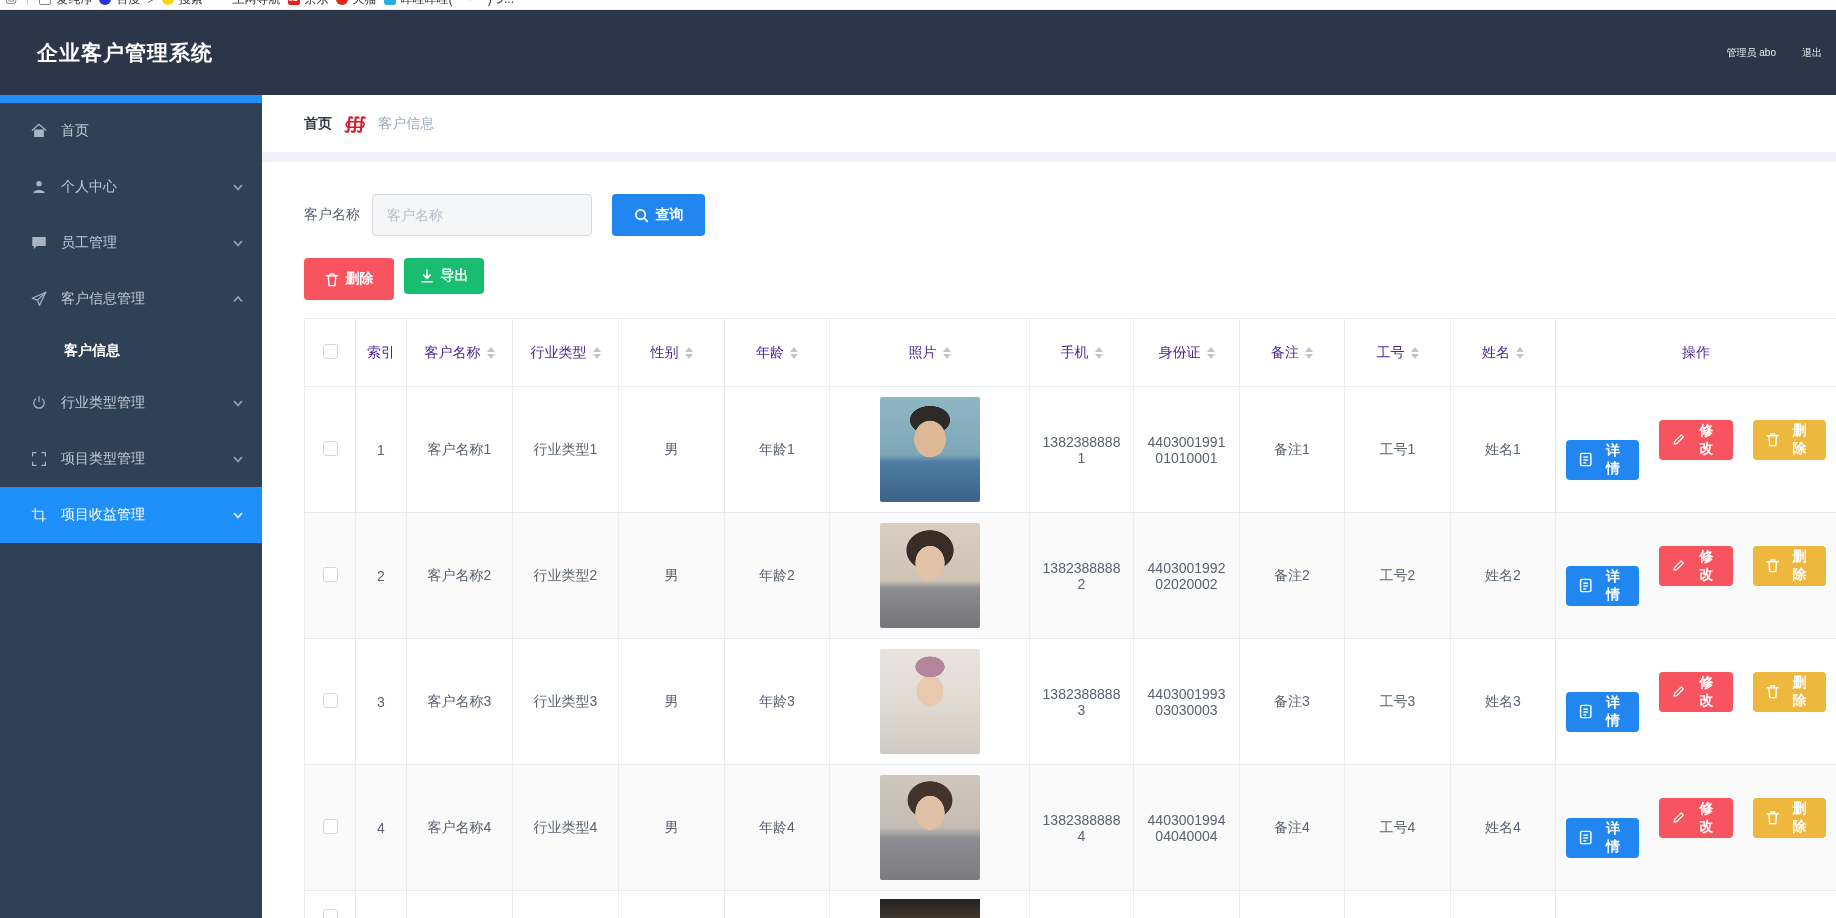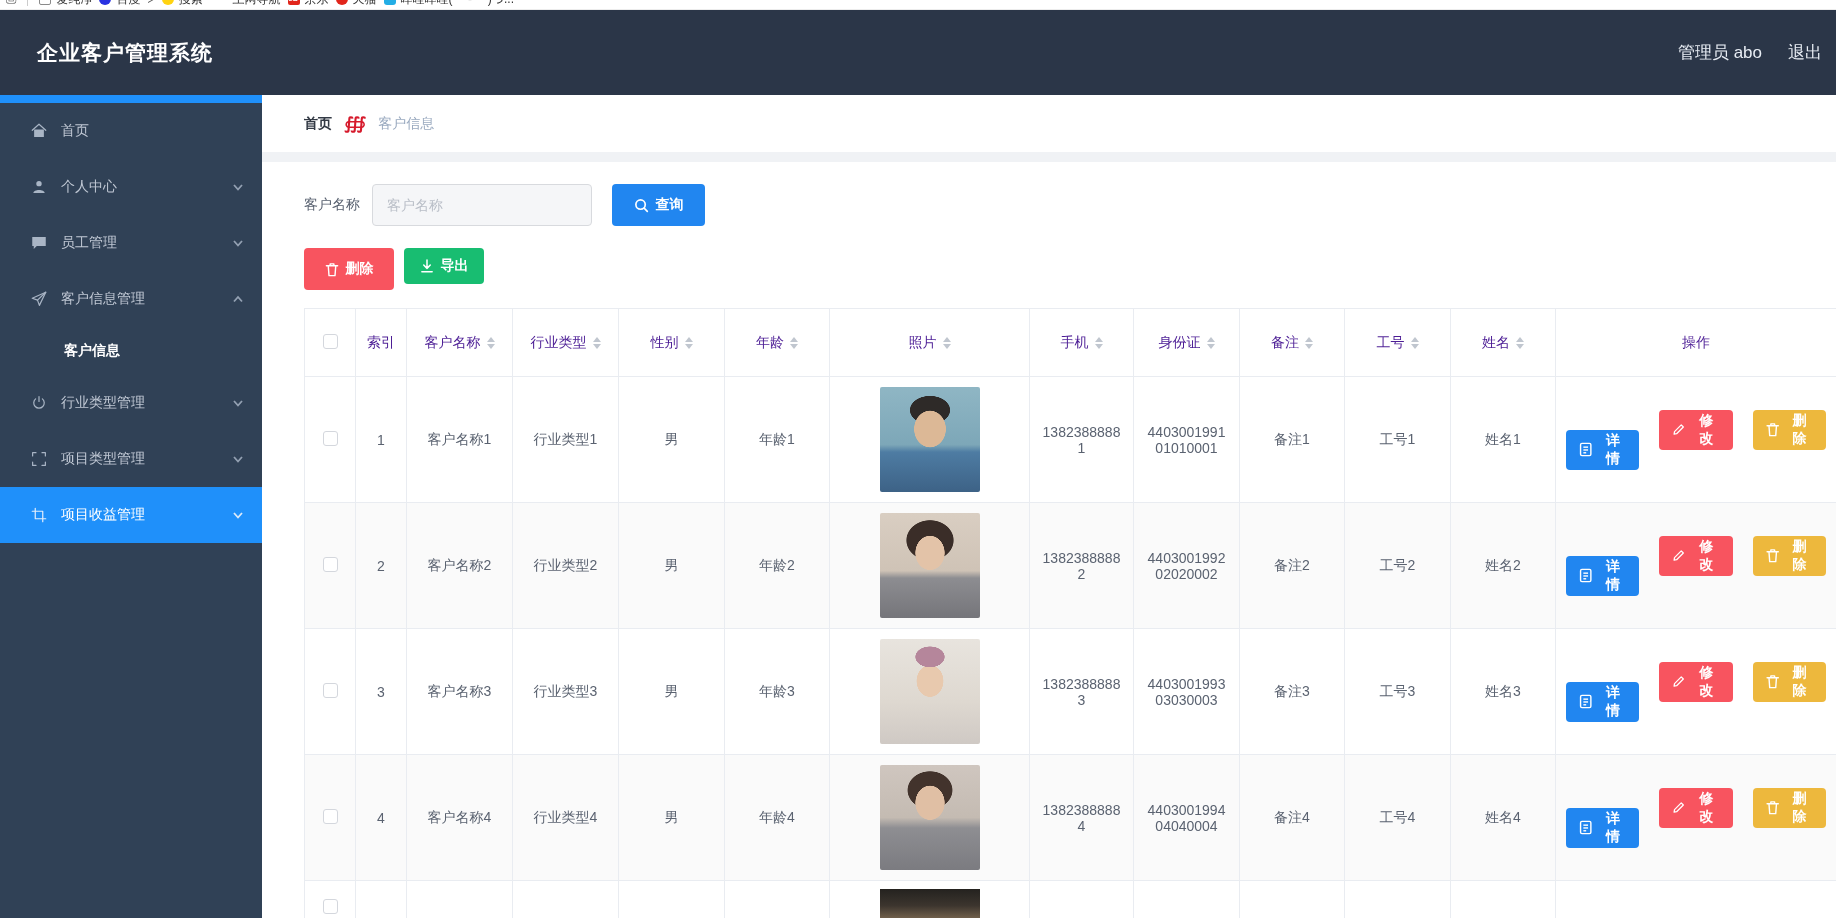--- a/index.html
+++ b/index.html
@@ -20,21 +20,21 @@
   .ico-sou { background:#ffd311; border-radius:50%; }
   .ico-2345 { background:none; width:auto; color:#e8420d; font-weight:bold; font-size:8px; letter-spacing:0; }
   .ico-jd { background:#e1251b; color:#fff; font-size:8px; font-weight:bold; text-align:center; line-height:12px; }
   .ico-tmall { background:#e1251b; border-radius:50%; }
   .ico-bili { background:#23ade5; border-radius:3px; }
 
   
   .app-header { height:85px; background:#2b3648; display:flex; align-items:center;
     justify-content:space-between; padding:0 14px 0 37px; }
   .app-title { color:#fff; font-size:21px; font-weight:bold; letter-spacing:1px; }
-  .header-right { color:#e8edf4; font-size:17px; display:flex; gap:26px; align-items:center; }
+  .header-right { color:#e8edf4; font-size:10px; display:flex; gap:26px; align-items:center; }
   .header-right span { cursor:pointer; }
 
   
   .layout { display:flex; height:823px; }
   .sidebar { width:262px; background:#304156; flex:none; position:relative; }
   .sidebar-topbar { height:8px; background:#1f90fa; }
   .menu-item { height:56px; display:flex; align-items:center; padding:0 18px 0 30px;
     color:#c0c8d4; font-size:14px; cursor:pointer; position:relative; }
   .menu-item .mi-icon { width:18px; height:18px; margin-right:13px; flex:none; }
   .menu-item .mi-icon svg { display:block; width:18px; height:18px; stroke:#a9b5c5; fill:none;
@@ -48,21 +48,21 @@
     color:#fff; font-size:14px; font-weight:bold; cursor:pointer; }
 
   
   .main { flex:1; display:flex; flex-direction:column; background:#f0f2f5; min-width:0; }
   .crumb-bar { height:57px; background:#fff; display:flex; align-items:center; padding-left:42px;
     font-size:14px; gap:12px; }
   .crumb-home { color:#333a45; font-weight:bold; cursor:pointer; }
   .crumb-sep { color:#d61a2c; font-size:17px; font-weight:bold; font-style:italic; }
   .crumb-cur { color:#99a9bf; }
   .gap { height:10px; }
-  .content-card { background:#fff; flex:1; padding:22px 0 0 42px; overflow:hidden; }
+  .content-card { background:#fff; flex:1; padding:32px 0 0 42px; overflow:hidden; }
 
   
   .search-row { display:flex; align-items:center; }
   .search-label { font-size:14px; color:#565f6e; margin-right:12px; }
   .search-input { width:220px; height:42px; background:#f5f6f8; border:1px solid #d8dade;
     border-radius:4px; padding:0 14px; font-size:14px; color:#333; outline:none;
     font-family:"Liberation Sans","DejaVu Sans",sans-serif; }
   .search-input::placeholder { color:#b9bec7; }
   .btn { border:none; border-radius:4px; color:#fff; font-size:14px; font-weight:bold;
     display:inline-flex; align-items:center; justify-content:center; gap:7px; cursor:pointer;

